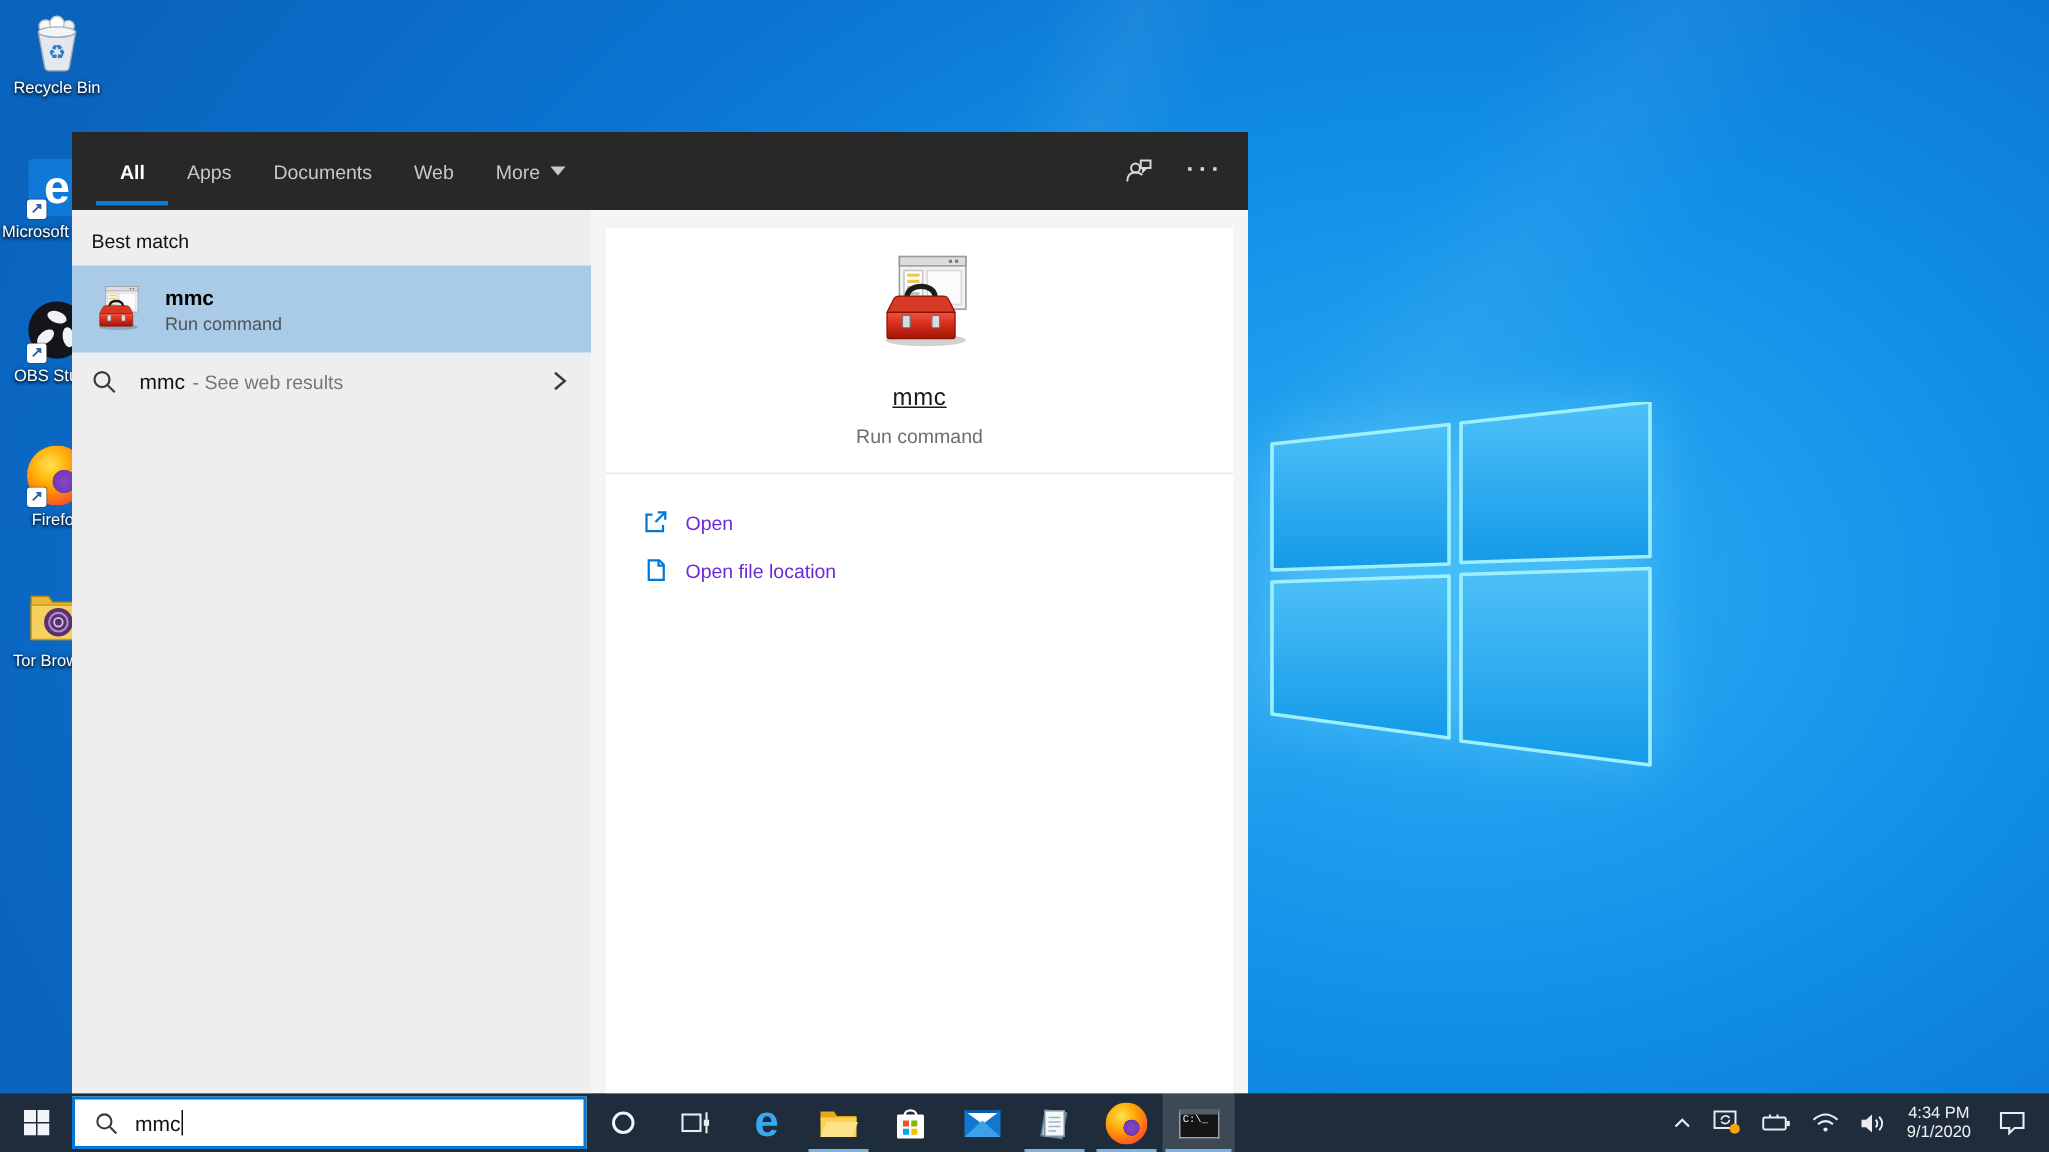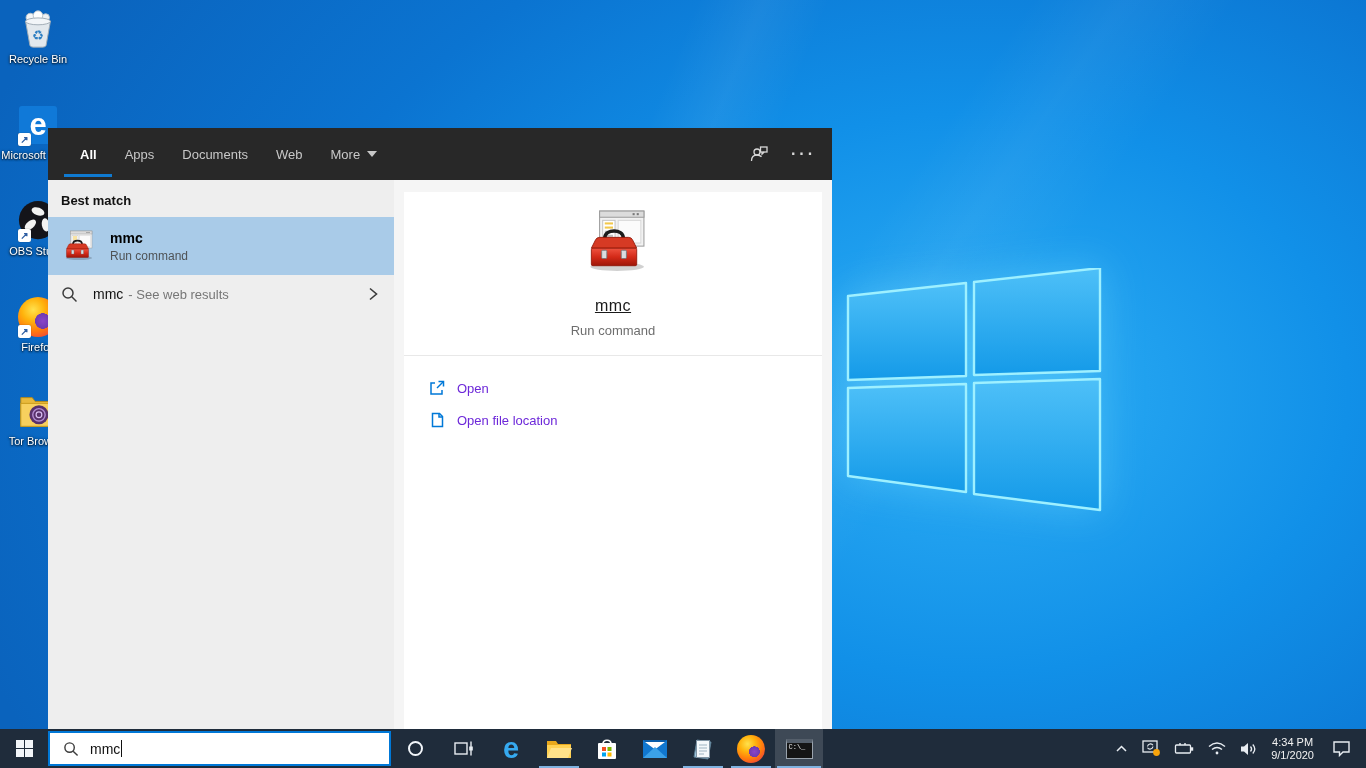--- a/index.html
+++ b/index.html
@@ -25,32 +25,32 @@
     color:#2f5fa3; font-size:10px; line-height:13px; text-align:center; font-weight:bold; box-shadow:0 0 1px rgba(0,0,0,.6); }
   .edge-tile { width:38px; height:38px; background:#1079d8; border-radius:3px; color:#fff; font-weight:bold;
     font-size:31px; line-height:38px; text-align:center; }
   .ff-ball { width:40px; height:40px; border-radius:50%;
     background: radial-gradient(circle at 62% 60%, #8a45c9 0%, #6f3ab0 22%, rgba(0,0,0,0) 23%),
                 radial-gradient(circle at 38% 32%, #ffe14d 0%, #ffb40d 30%, #ff7a0d 58%, #f0413c 85%, #d62a6e 100%); }
   .ff-ball.small { width:28px; height:28px; }
 
   
   .search-panel { position:absolute; left:48px; top:88px; width:784px; height:641px; }
-  .panel-top { position:relative; height:52px; background:#282828; display:flex; align-items:flex-end; padding-left:18px;margin-top:40px; }
+  .panel-top { position:relative; height:52px; background:#282828; display:flex; align-items:flex-end; padding-left:18px; }
   .tab { position:relative; height:52px; display:flex; align-items:center; padding:0 14px; cursor:default; }
   .tab .t-lbl { font-size:13px; color:#c8c8c8; }
   .tab.active .t-lbl { color:#fff; font-weight:bold; }
   .tab.active::after { content:""; position:absolute; left:50%; bottom:3px; transform:translateX(-50%);
     width:48px; height:3px; background:#0f7ad1; }
   .tab .dd-arrow { margin-left:7px; width:0; height:0; border-left:5px solid transparent; border-right:5px solid transparent; border-top:6px solid #c8c8c8; }
   .top-right { position:absolute; right:16px; top:0; height:52px; display:flex; align-items:center; gap:22px; }
 
   .panel-body { position:relative; height:589px; background:#f5f5f5; }
   .left-col { position:absolute; left:0; top:0; width:346px; height:100%; background:#eeeeee; }
-  .section-header { padding:13px 13px 9px 13px; font-size:13px; font-weight:bold; color:#111; }
+  .section-header { padding:13px 13px 9px 13px; font-size:13px; font-weight:normal; color:#111; }
   .result-item { height:58px; background:#a9cbe8; display:flex; align-items:center; padding-left:13px; }
   .result-item .mmc-sm { width:32px; height:32px; flex:none; }
   .result-texts { margin-left:17px; }
   .result-title { font-size:14px; font-weight:bold; color:#000; }
   .result-sub { font-size:12px; color:#4f5356; margin-top:3px; }
   .web-item { height:38px; display:flex; align-items:center; padding:0 14px 0 13px; }
   .web-item .q { font-size:14px; color:#111; margin-left:15px; }
   .web-item .sfx { font-size:13px; color:#767676; margin-left:5px; }
   .web-item .chev { margin-left:auto; display:flex; }
 

